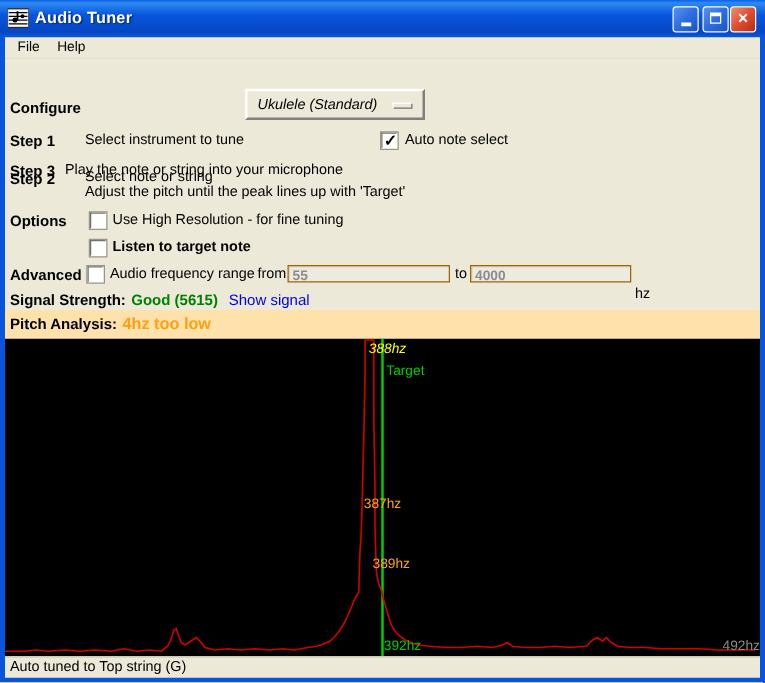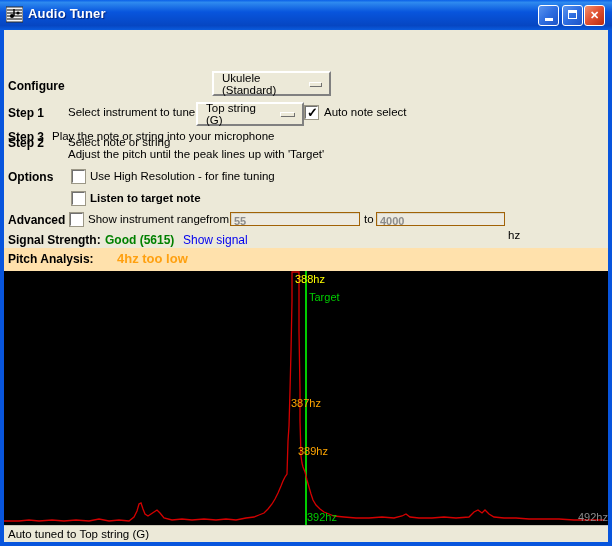--- a/index.html
+++ b/index.html
@@ -51,21 +51,21 @@
 
   
   .entry { position:absolute; height:14px; background:#EDEAE0; border:1px solid #a16207;
     box-shadow:inset 1px 1px 0 #D8D5C6; color:#8C8C8C; font-size:11px; padding:2px 0 0 3px;font-weight:bold; }
 
   .signal-value { font-weight:bold; }
   .signal-link { }
 
   .pitchbar { position:absolute; top:218px; left:0; width:604px; height:23px; }
   .pitch-label { position:absolute; left:4px; top:4px; font-weight:bold; font-size:12px; }
-  .pitch-value { position:absolute; left:94px; top:3px; font-weight:bold; font-size:13px;margin-left:19px; }
+  .pitch-value { position:absolute; left:94px; top:3px; font-weight:bold; font-size:13px; }
 
   
   .chart { position:absolute; top:241px; left:0; width:604px; height:254px; background:#000; overflow:hidden; }
   .chart svg { position:absolute; left:0; top:0; }
   .chart-label { position:absolute; font-size:11px; white-space:nowrap; }
 
   .statusbar { position:absolute; top:495px; left:0; width:604px; height:17px; background:#ECE9D8;
     border-top:1px solid #C9C5B6; padding:2px 0 0 4px; font-size:11.5px; }
 </style>
 </head>
@@ -85,52 +85,52 @@
       <circle cx="12" cy="7" r="1.6" fill="#000"></circle>
     </svg>
     <span class="title-text">Audio Tuner</span>
     <div class="tb-btn tb-min"><span class="glyph"></span></div>
     <div class="tb-btn tb-max"><span class="glyph"></span></div>
     <div class="tb-btn tb-close"><span>✕</span></div>
   </div>
 
   <div class="content">
 
+    <div class="menubar">
+      <span class="menu-item">File</span>
+      <span class="menu-item">Help</span>
+    </div>
 
     <span class="lbl-bold" style="left:4px; top:49px;">Configure</span>
 
     <span class="lbl-bold" style="left:4px; top:76px;">Step 1</span>
     <span class="lbl" style="left:64px; top:76px;">Select instrument to tune</span>
-    <div class="dropdown" style="left:208px; top:41px; width:119px; height:25px;">
+    <div class="dropdown" style="left:192px; top:41px; width:144px; height:25px;font-style:italic;">
       <span>Ukulele (Standard)</span>
       <span class="dd-indicator"></span>
     </div>
 
     <span class="lbl-bold" style="left:4px; top:106px;">Step 2</span>
     <span class="lbl" style="left:64px; top:106px;">Select note or string</span>
-    <div class="dropdown" style="left:192px; top:72px; width:108px; height:24px;">
-      <span>Top string (G)</span>
-      <span class="dd-indicator"></span>
-    </div>
     <span class="checkbox checked" style="left:301px; top:76px;"></span>
     <span class="lbl" style="left:320px; top:76px;">Auto note select</span>
 
     <span class="lbl-bold" style="left:4px; top:100px;">Step 3</span>
     <span class="lbl" style="left:48px; top:100px;">Play the note or string into your microphone</span>
     <span class="lbl" style="left:64px; top:118px;">Adjust the pitch until the peak lines up with 'Target'</span>
 
     <span class="lbl-bold" style="left:4px; top:140px;">Options</span>
     <span class="checkbox" style="left:68px; top:140px;"></span>
     <span class="lbl" style="left:86px; top:140px;">Use High Resolution - for fine tuning</span>
     <span class="checkbox" style="left:68px; top:162px;"></span>
     <span class="lbl" style="left:86px; top:162px;font-weight:bold;">Listen to target note</span>
 
     <span class="lbl-bold" style="left:4px; top:183px;">Advanced</span>
     <span class="checkbox" style="left:66px; top:183px;"></span>
-    <span class="lbl" style="left:84px; top:183px;">Show instrument range</span>
+    <span class="lbl" style="left:84px; top:183px;">Audio frequency range</span>
     <span class="lbl" style="left:202px; top:183px;">from</span>
     <div class="entry" style="left:226px; top:182px; width:130px;">55</div>
     <span class="lbl" style="left:360px; top:183px;">to</span>
     <div class="entry" style="left:372px; top:182px; width:129px;">4000</div>
     <span class="lbl" style="left:504px; top:183px;margin-top:16px;">hz</span>
 
     <span class="lbl-bold" style="left:4px; top:203px;">Signal Strength:</span>
     <span class="lbl signal-value" style="left: 101px; top: 203px; font-size: 12px; color: rgb(0, 128, 0);">Good (5615)</span>
     <span class="lbl signal-link" style="left: 179px; top: 203px; font-size: 12px; color: rgb(0, 0, 238);">Show signal</span>
 
@@ -138,21 +138,21 @@
       <span class="pitch-label">Pitch Analysis:</span>
       <span class="pitch-value" style="color: rgb(255, 160, 16);">4hz too low</span>
     </div>
 
     <div class="chart">
       <svg width="604" height="254" viewBox="0 0 604 254">
         <line y1="0" y2="254" stroke-width="2" x1="302" x2="302" stroke="#00CC00"></line>
         <polyline fill="none" stroke-width="1.3" points="0,250 15,250 25,249 35,250 48,249 60,250 72,249 85,250 95,248 105,250 115,249 125,250 130,246 133,240 135,233 137,232 139,238 141,243 144,245 150,241 153,239 156,242 160,247 168,249 178,248 188,249 200,248 212,249 222,248 232,249 242,247 250,246 255,244 260,242 264,238 268,233 271,228 274,222 277,215 279,210 281,206 283,203 284,170 285,155 286,120 287,80 288,30 288,1 295,1 295,60 296,120 296,150 297,185 298,192 299,196 301,201 303,209 305,216 307,223 309,229 312,234 316,238 320,241 325,243 330,245 340,246 352,247 365,247 378,246 390,247 398,245 402,243 406,246 415,247 428,247 440,246 452,247 465,246 470,241 474,239 478,242 481,239 485,243 490,246 500,247 512,247 525,248 540,248 555,248 570,249 585,249 600,249" stroke="#D40000"></polyline>
       </svg>
 
-    <span class="chart-label" style="left: 291px; top: 2px; color: rgb(255, 255, 0);">388hz</span>
+    <span class="chart-label" style="left: 291px; top: 2px; color: rgb(255, 255, 0); font-style: italic;">388hz</span>
         <span class="chart-label" style="left: 305px; top: 20px; color: rgb(0, 204, 0);">Target</span>
         <span class="chart-label" style="left: 287px; top: 126px; color: rgb(255, 165, 0);">387hz</span>
         <span class="chart-label" style="left: 294px; top: 174px; color: rgb(255, 165, 0);">389hz</span>
         <span class="chart-label" style="left: 303px; top: 240px; color: rgb(0, 204, 0);">392hz</span>
         <span class="chart-label" style="left: 3px; top: 240px; color: rgb(138, 138, 138); margin-top: 20px;">292hz</span>
         <span class="chart-label" style="left: 574px; top: 240px; color: rgb(138, 138, 138);">492hz</span>
       </div>
 
     <div class="statusbar">
       <span>Auto tuned to Top string (G)</span>

